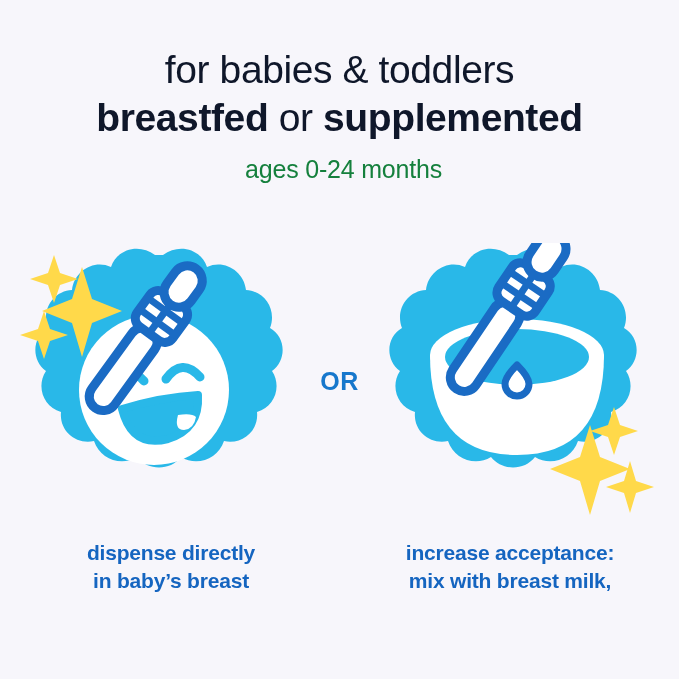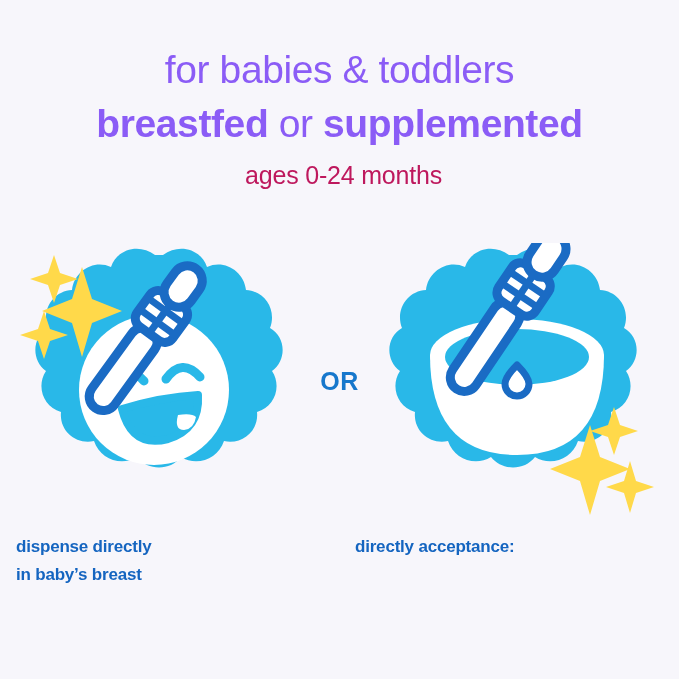--- a/index.html
+++ b/index.html
@@ -22,40 +22,40 @@
 
   
   .header {
     position: absolute;
     top: 46px;
     left: 0;
     width: 679px;
     text-align: center;
   }
   .title-line {
-    color: #8b5cf6;
+    color: #0f172a;
     font-family: "Liberation Sans", sans-serif;
     letter-spacing: -0.4px;
   }
   .title-line-1 {
     font-size: 39px;
     font-weight: 400;
     line-height: 47px;
   }
   .title-line-2 {
     font-size: 39px;
     font-weight: 400;
     line-height: 48px;
-    margin-top: 7px;
+    margin-top: 1px;
   }
   .title-line-2 .bold {
     font-weight: 700;
   }
   .subtitle {
-    color: #be185d;
+    color: #15803d;
     font-size: 25px;
     font-weight: 400;
     line-height: 30px;
     margin-top: 12px;
     letter-spacing: -0.2px;
     padding-left: 8px;
   }
 
   
   .panels {
@@ -91,25 +91,25 @@
   
   .captions {
     position: absolute;
     top: 533px;
     left: 0;
     width: 679px;
     height: 120px;
   }
   .caption {
     position: absolute;
-    top: 0;
+    top: 6px;
     width: 310px;
-    text-align: left;
+    text-align: center;
     color: #1565c0;
-    font-size: 17px;
+    font-size: 21px;
     font-weight: 700;
     line-height: 28px;
     letter-spacing: -0.2px;
   }
   .caption-left  { left: 16px; }
   .caption-right { left: 355px; }
   .caption .ln { display: block; white-space: nowrap; }
 </style>
 </head>
 <body>
@@ -244,17 +244,18 @@
   </div>
 
   <div class="or-badge">OR</div>
 
   <div class="captions">
     <div class="caption caption-left">
       <span class="ln">dispense directly</span>
       <span class="ln">in baby’s breast</span>
     </div>
     <div class="caption caption-right">
-      <span class="ln">directly acceptance:</span>
+      <span class="ln">increase acceptance:</span>
+      <span class="ln">mix with breast milk,</span>
     </div>
   </div>
 
 </div>
 
 </body></html>

